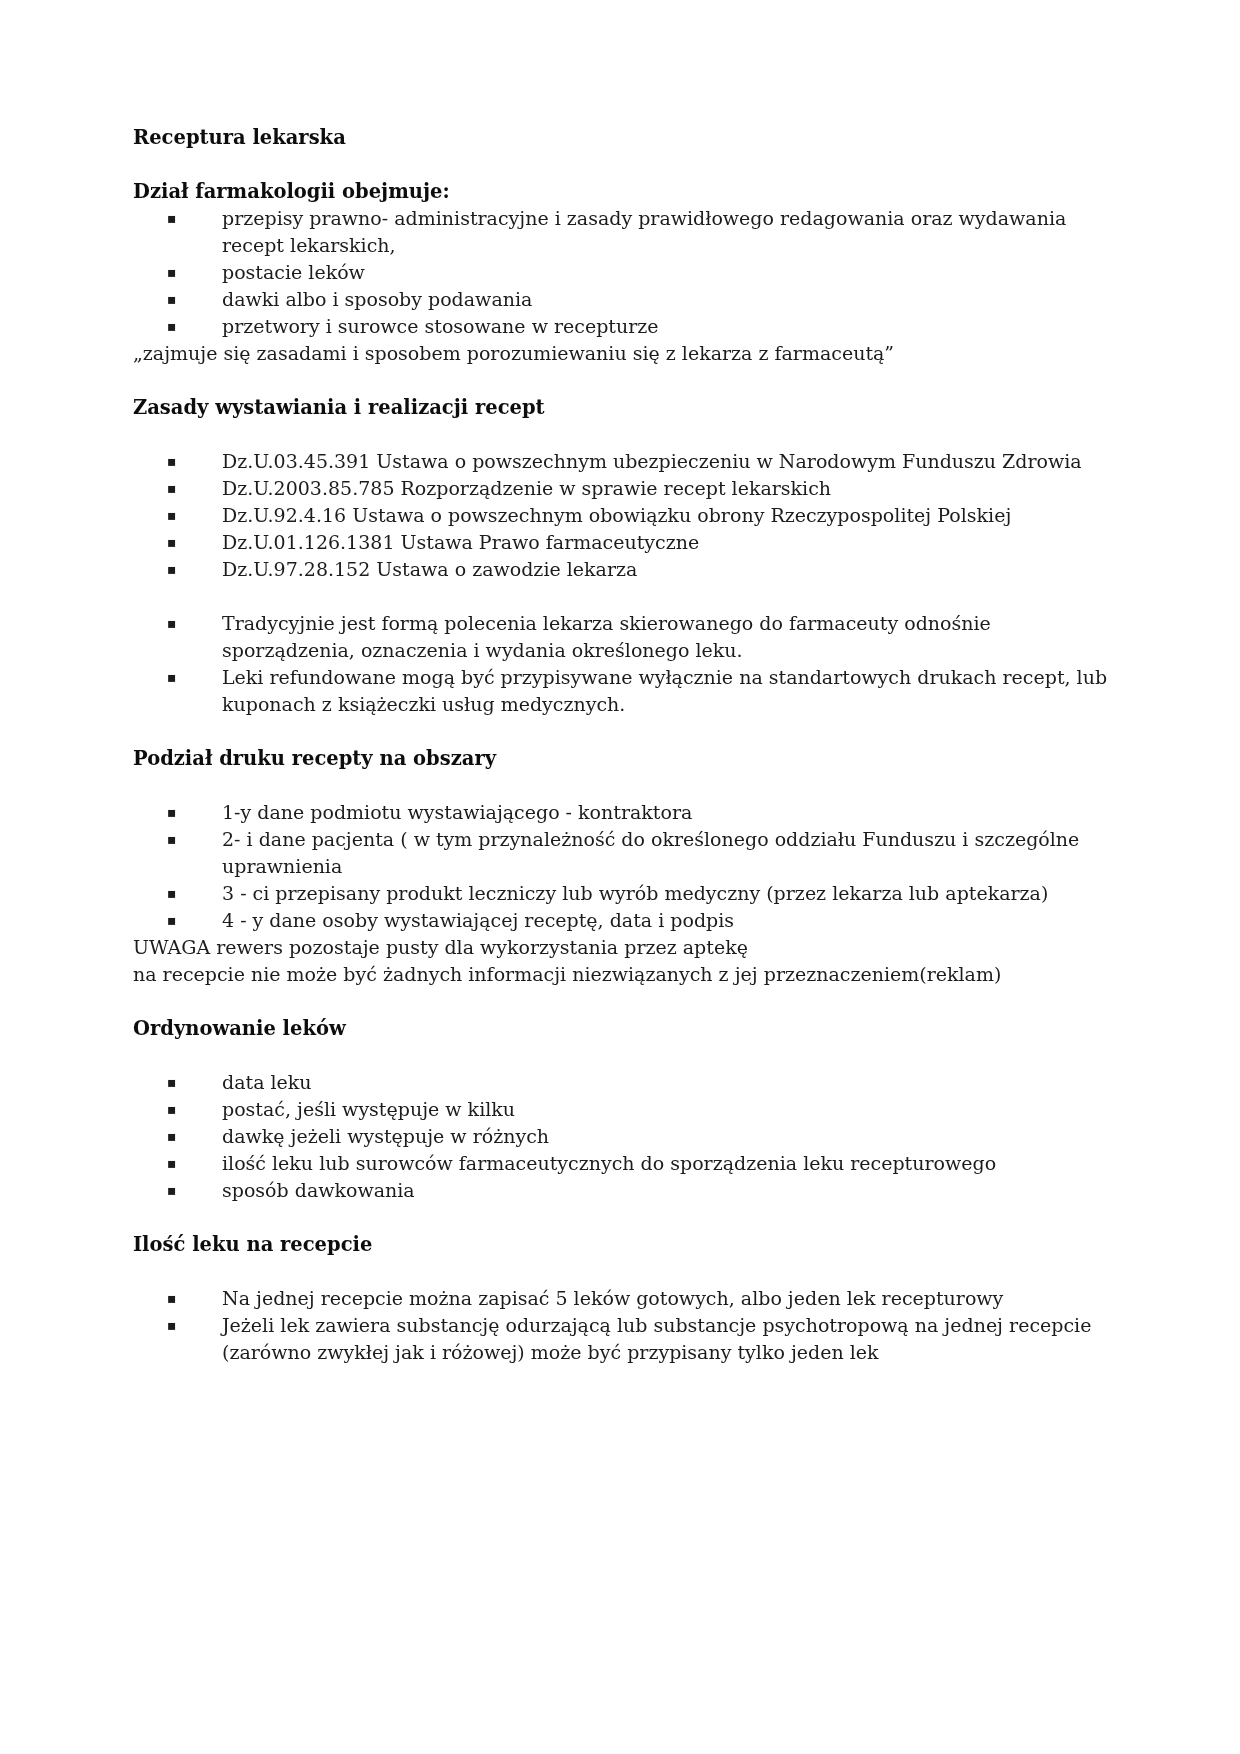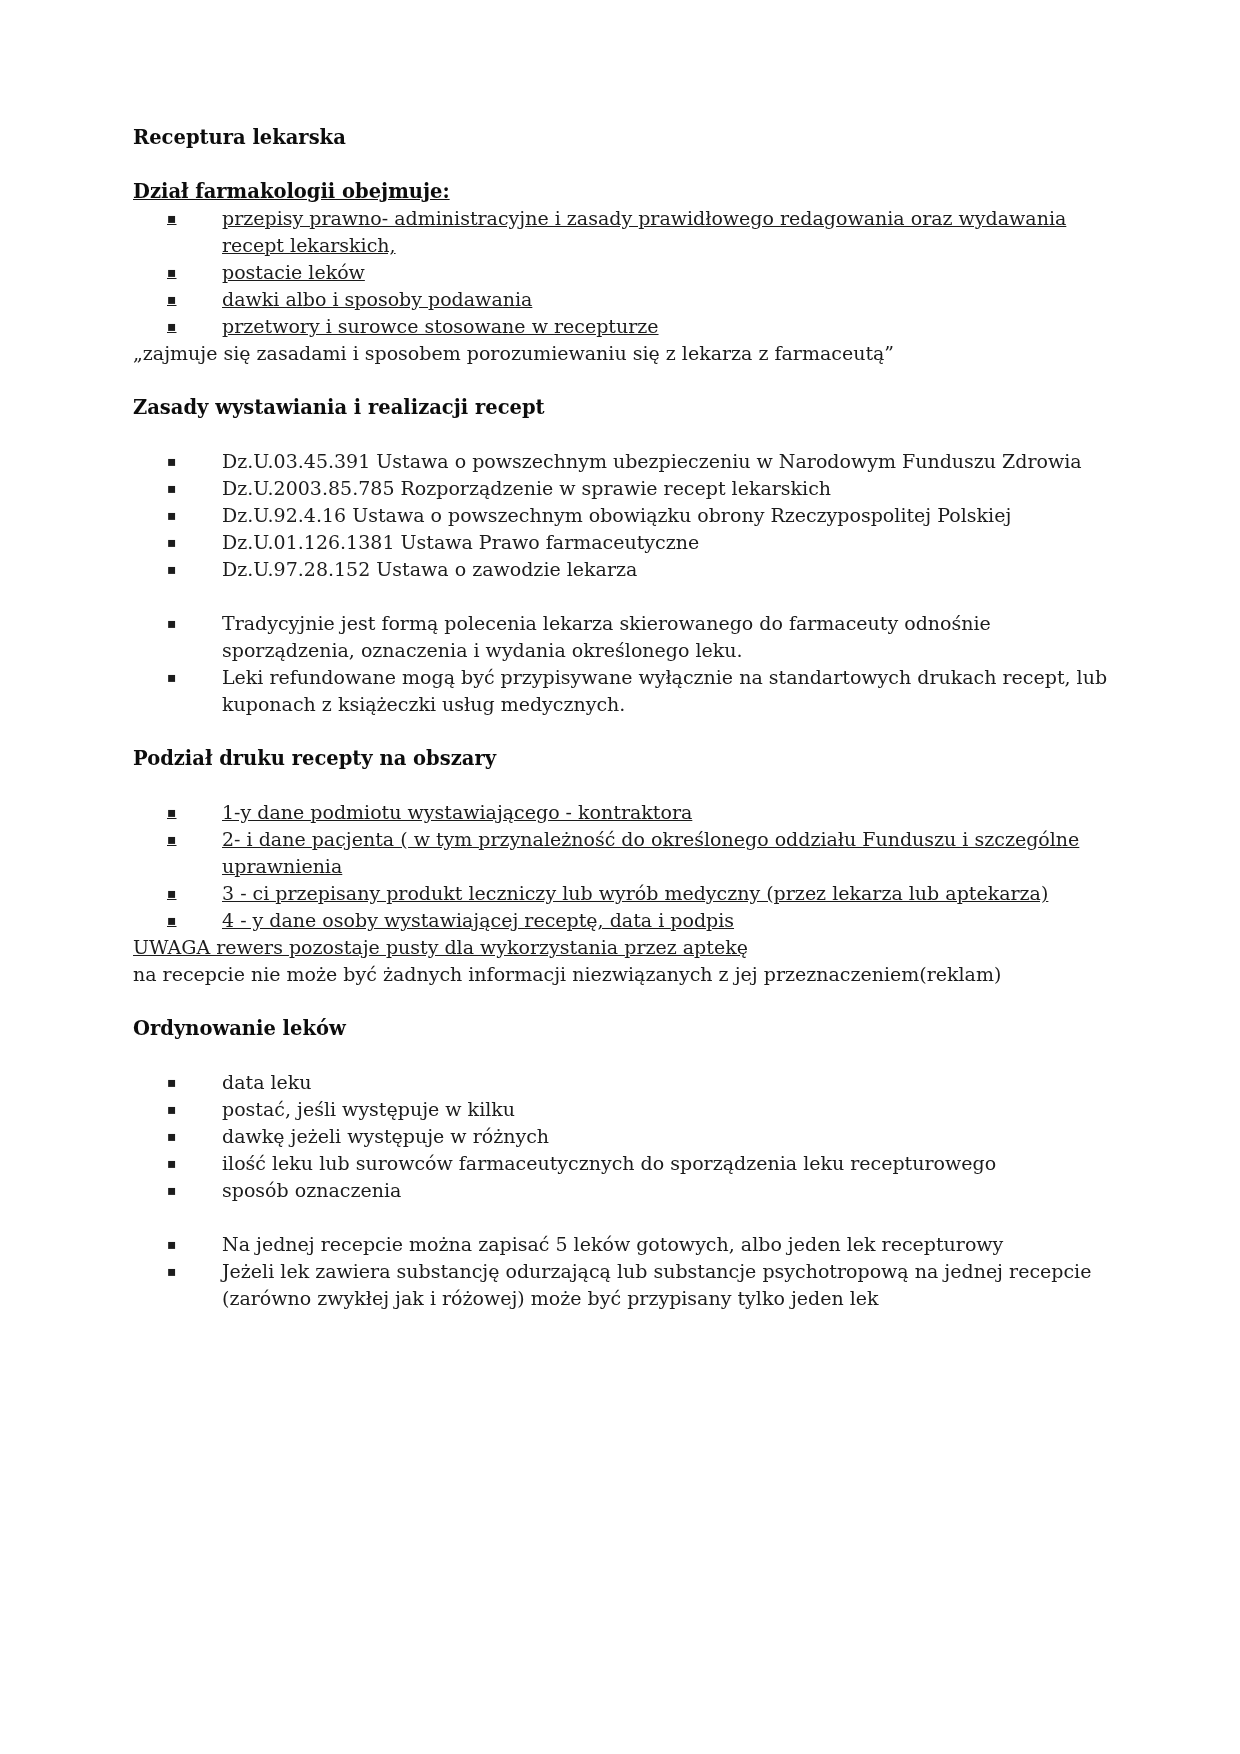--- a/index.html
+++ b/index.html
@@ -50,21 +50,20 @@
     font-size: 14px;
     line-height: 27px;
     color: #1c1c1c;
   }
   ul.bullets .txt {
     flex: 1 1 auto;
     margin-left: 20px;
   }
   .tight {
     margin-bottom: 0 !important;
-    text-decoration: underline;
   }
 </style>
 </head>
 <body>
 
 <div class="page">
 
   <h1>Receptura lekarska</h1>
 
   <h2 class="tight">Dział farmakologii obejmuje:</h2>
@@ -158,24 +157,25 @@
     <li>
       <span class="marker">▪</span>
       <span class="txt">dawkę jeżeli występuje w różnych</span>
     </li>
     <li>
       <span class="marker">▪</span>
       <span class="txt">ilość leku lub surowców farmaceutycznych do sporządzenia leku recepturowego</span>
     </li>
     <li>
       <span class="marker">▪</span>
-      <span class="txt">sposób oznaczenia</span>
+      <span class="txt">sposób dawkowania</span>
     </li>
   </ul>
 
+  <h2>Ilość leku na recepcie</h2>
   <ul class="bullets">
     <li>
       <span class="marker">▪</span>
       <span class="txt">Na jednej recepcie można zapisać 5 leków gotowych, albo jeden lek recepturowy</span>
     </li>
     <li>
       <span class="marker">▪</span>
       <span class="txt">Jeżeli lek zawiera substancję odurzającą lub substancje psychotropową na jednej recepcie (zarówno zwykłej jak i różowej) może być przypisany tylko jeden lek</span>
     </li>
   </ul>

